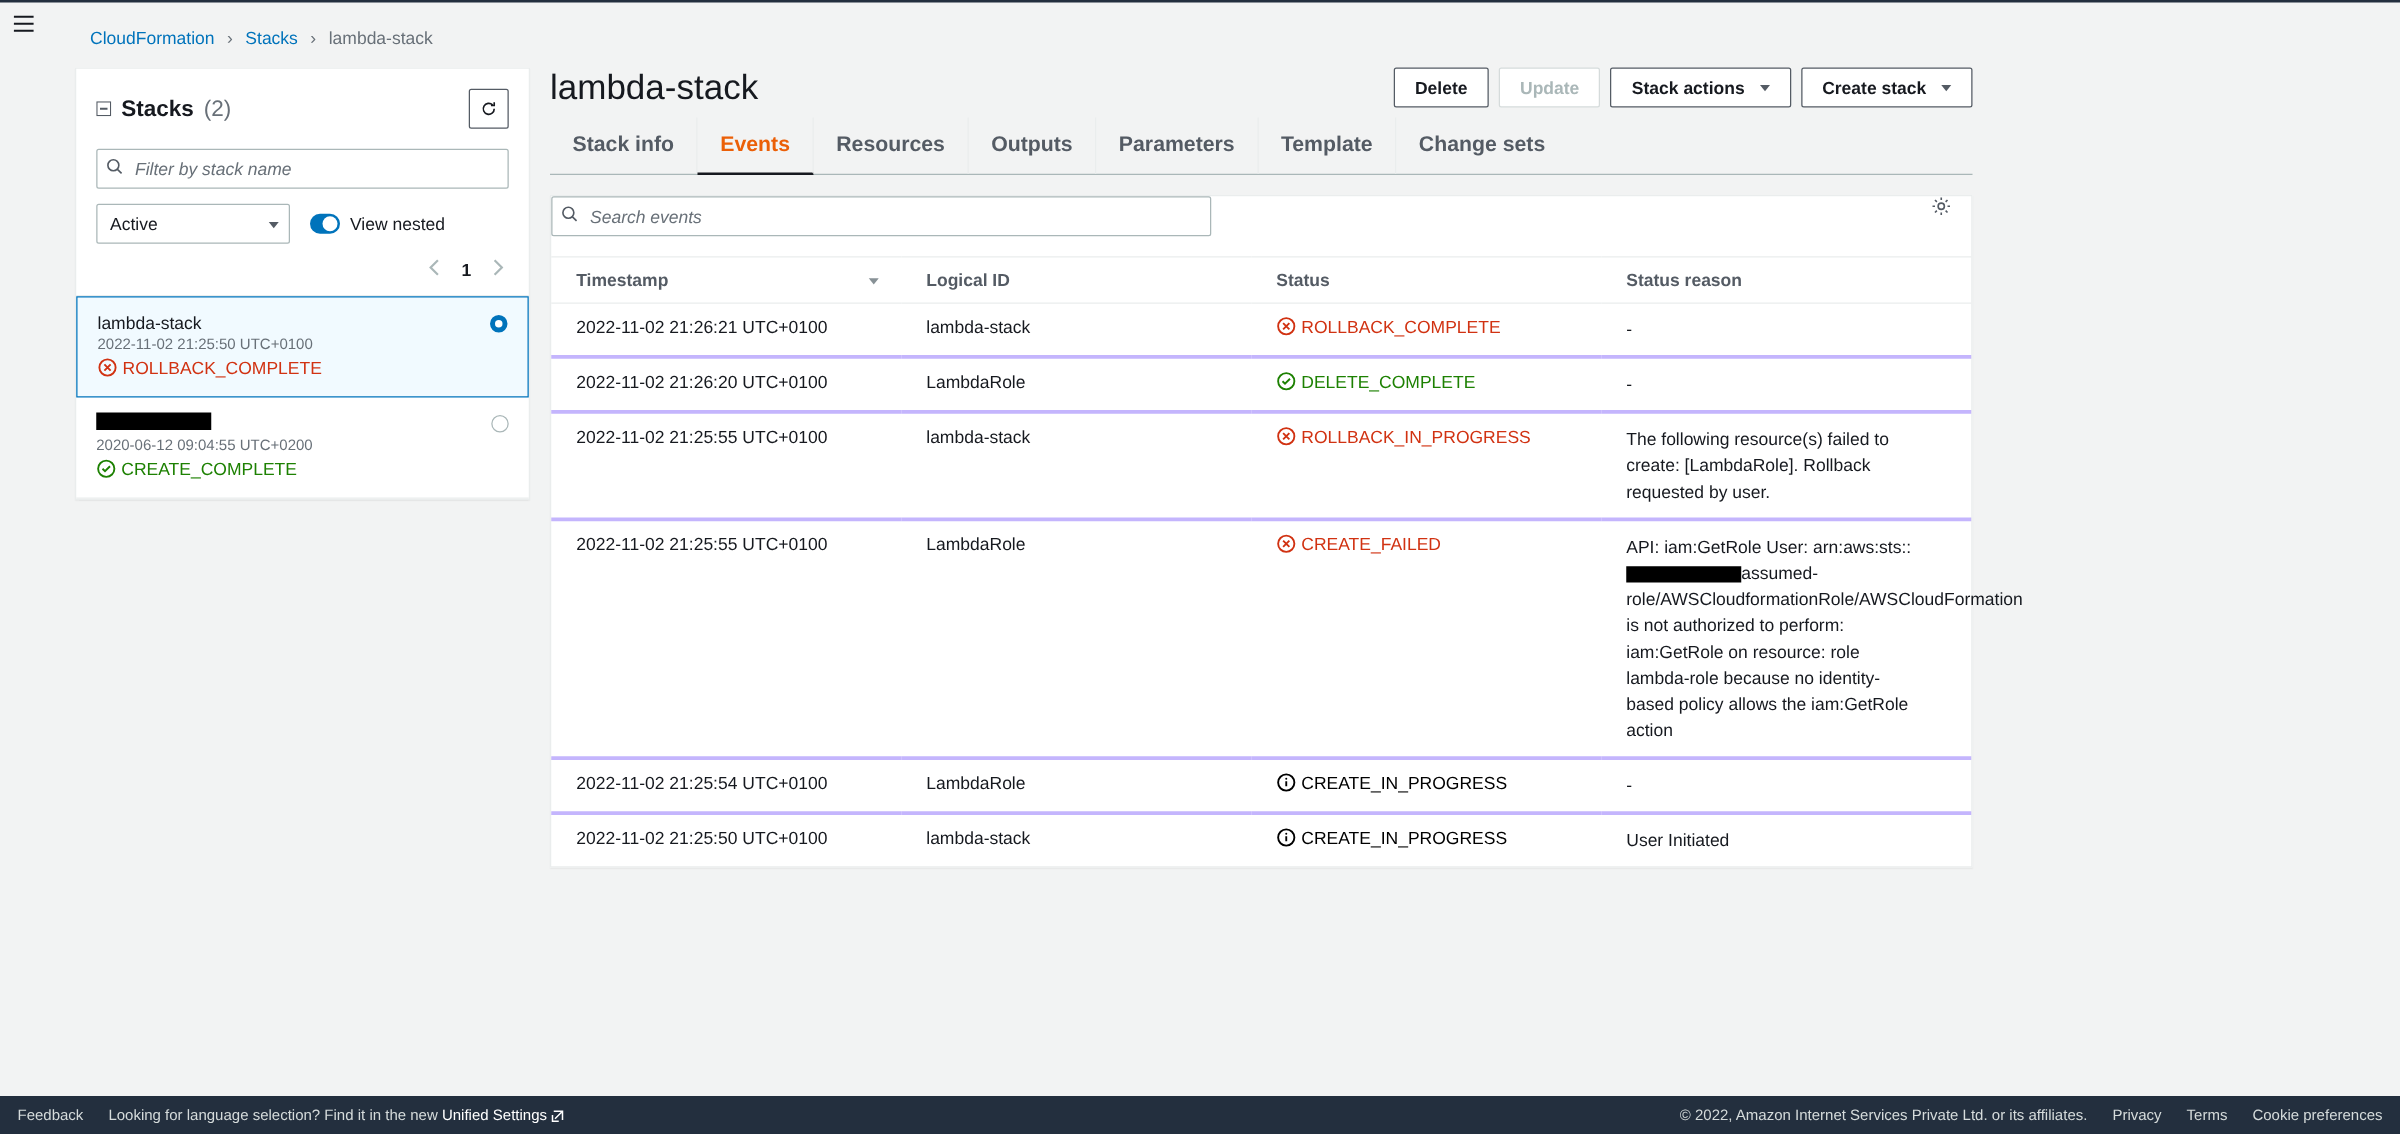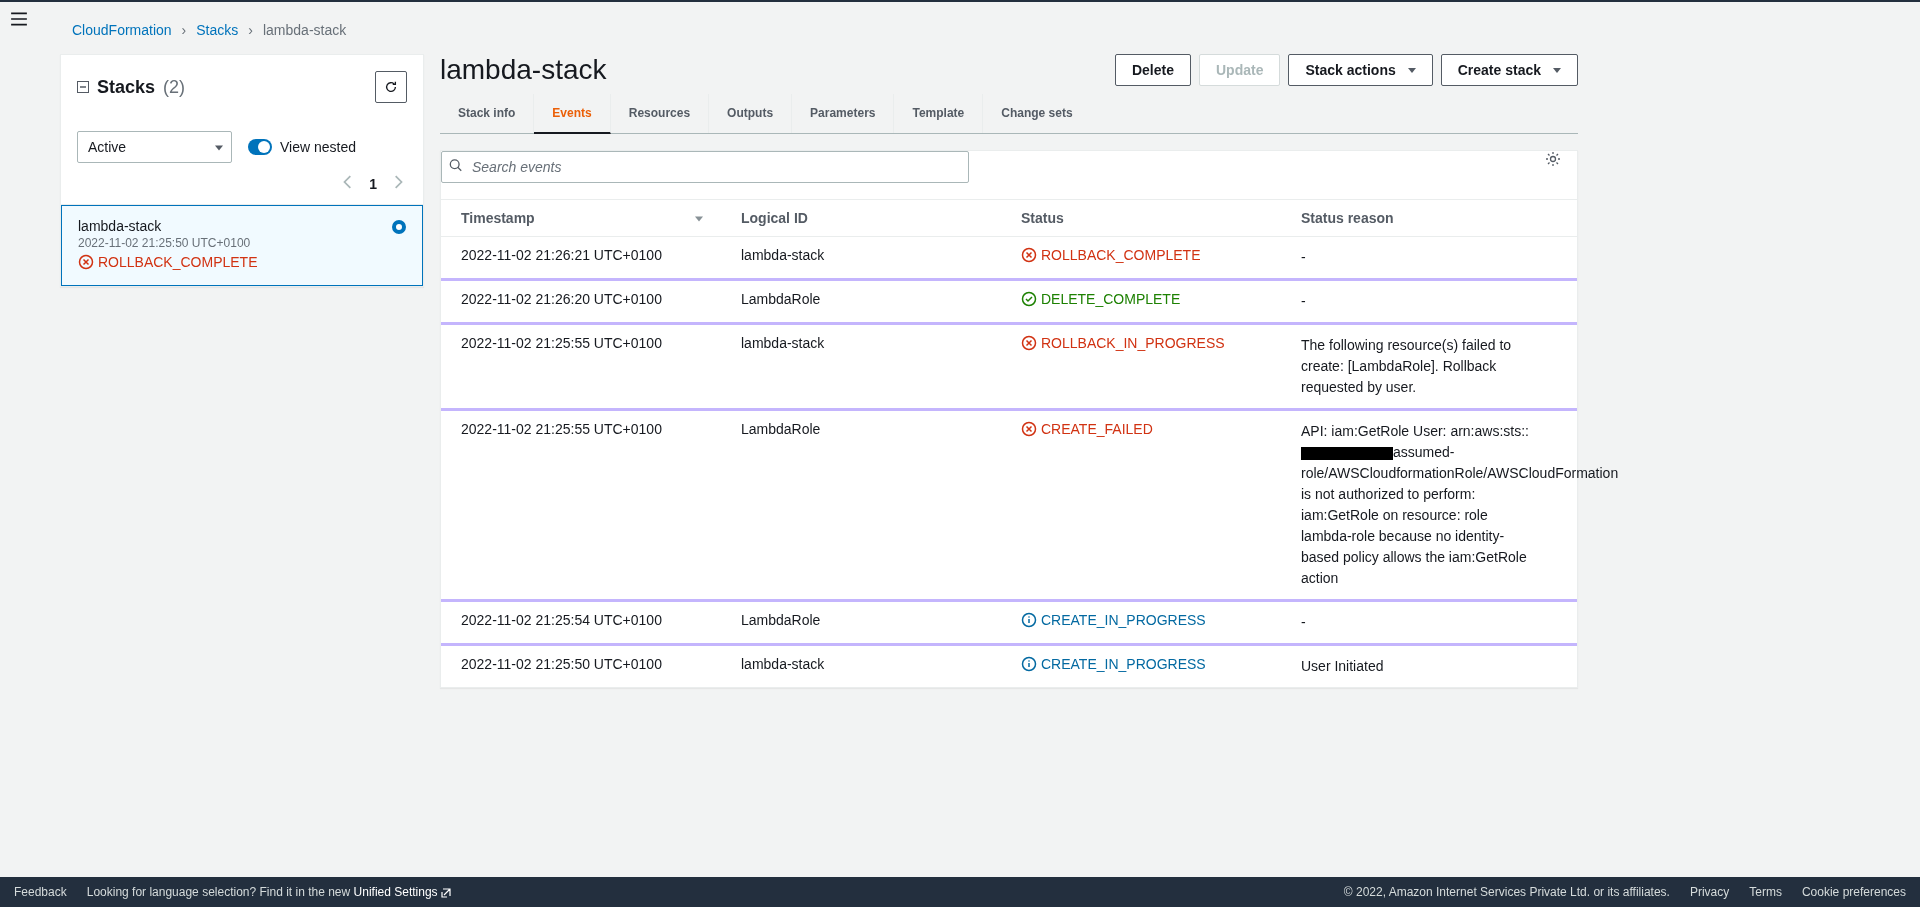--- a/index.html
+++ b/index.html
@@ -254,21 +254,21 @@
       margin-bottom: 4px;
     }
     .status {
       display: inline-flex;
       align-items: center;
       gap: 4px;
       font-size: 14px;
     }
     .status.red { color: #d13212; }
     .status.green { color: #1d8102; }
-    .status.blue { color: #0369a1; }
+    .status.blue { color: #000000; }
     .status-icon {
       width: 16px;
       height: 16px;
       display: inline-flex;
       align-items: center;
       justify-content: center;
     }
     .main-panel {
       flex: 1;
       min-width: 0;
@@ -287,21 +287,21 @@
       display: flex;
       gap: 8px;
     }
     .tabs {
       display: flex;
       border-bottom: 1px solid #aab7b8;
       margin-bottom: 16px;
     }
     .tab {
       padding: 12px 18px;
-      font-size: 12px;
+      font-size: 17px;
       font-weight: 700;
       color: #545b64;
       cursor: pointer;
       border-right: 1px solid #eaeded;
       white-space: nowrap;
     }
     .tab:last-child {
       border-right: none;
     }
     .tab.active {
@@ -476,20 +476,29 @@
             <span class="count">(2)</span>
           </div>
           <button class="btn btn-icon">
             <svg width="14" height="14" viewBox="0 0 16 16">
                 <path d="M13 8a5 5 0 1 1-1.5-3.5M13 2v3h-3" fill="none" stroke="#16191f" stroke-width="1.5"></path>
               </svg>
           </button>
         </div>
 
         <div class="sidebar-controls">
+          <div class="search-input">
+            <span class="search-icon">
+              <svg width="14" height="14" viewBox="0 0 16 16">
+                  <circle cx="6.5" cy="6.5" r="5" fill="none" stroke="#545b64" stroke-width="1.5"></circle>
+                  <line x1="10" y1="10" x2="14" y2="14" stroke="#545b64" stroke-width="1.5"></line>
+                </svg>
+            </span>
+            <input type="text" placeholder="Filter by stack name" style="">
+          </div>
 
           <div class="sidebar-row2">
             <div class="select">
               <span>Active</span>
             </div>
             <div class="toggle-wrap">
               <div class="toggle"></div>
               <span class="toggle-label">View nested</span>
             </div>
           </div>
@@ -511,20 +520,29 @@
 
         <div class="stack-list" id="stack-list">
             <div class="stack-item selected"><div class="radio"></div><div class="stack-name">lambda-stack</div><div class="stack-time">2022-11-02 21:25:50 UTC+0100</div><div class="status red">
                 <span class="status-icon">
                   <svg width="16" height="16" viewBox="0 0 16 16">
                     <circle cx="8" cy="8" r="6.5" fill="none" stroke="currentColor" stroke-width="1.5"></circle>
                     <path d="M5.5 5.5l5 5M10.5 5.5l-5 5" stroke="currentColor" stroke-width="1.5"></path>
                   </svg>
                 </span>
                 <span>ROLLBACK_COMPLETE</span>
+              </div></div>
+            <div class="stack-item"><div class="radio"></div><span class="stack-name redacted"></span><div class="stack-time">2020-06-12 09:04:55 UTC+0200</div><div class="status green">
+                <span class="status-icon">
+                  <svg width="16" height="16" viewBox="0 0 16 16">
+                    <circle cx="8" cy="8" r="6.5" fill="none" stroke="currentColor" stroke-width="1.5"></circle>
+                    <path d="M5 8l2 2 4-4" fill="none" stroke="currentColor" stroke-width="1.5"></path>
+                  </svg>
+                </span>
+                <span>CREATE_COMPLETE</span>
               </div></div>
           </div>
       </div>
 
       <div class="main-panel">
         <div class="page-header">
           <h1 class="page-title">lambda-stack</h1>
           <div class="action-buttons">
             <button class="btn">Delete</button>
             <button class="btn disabled">Update</button>

